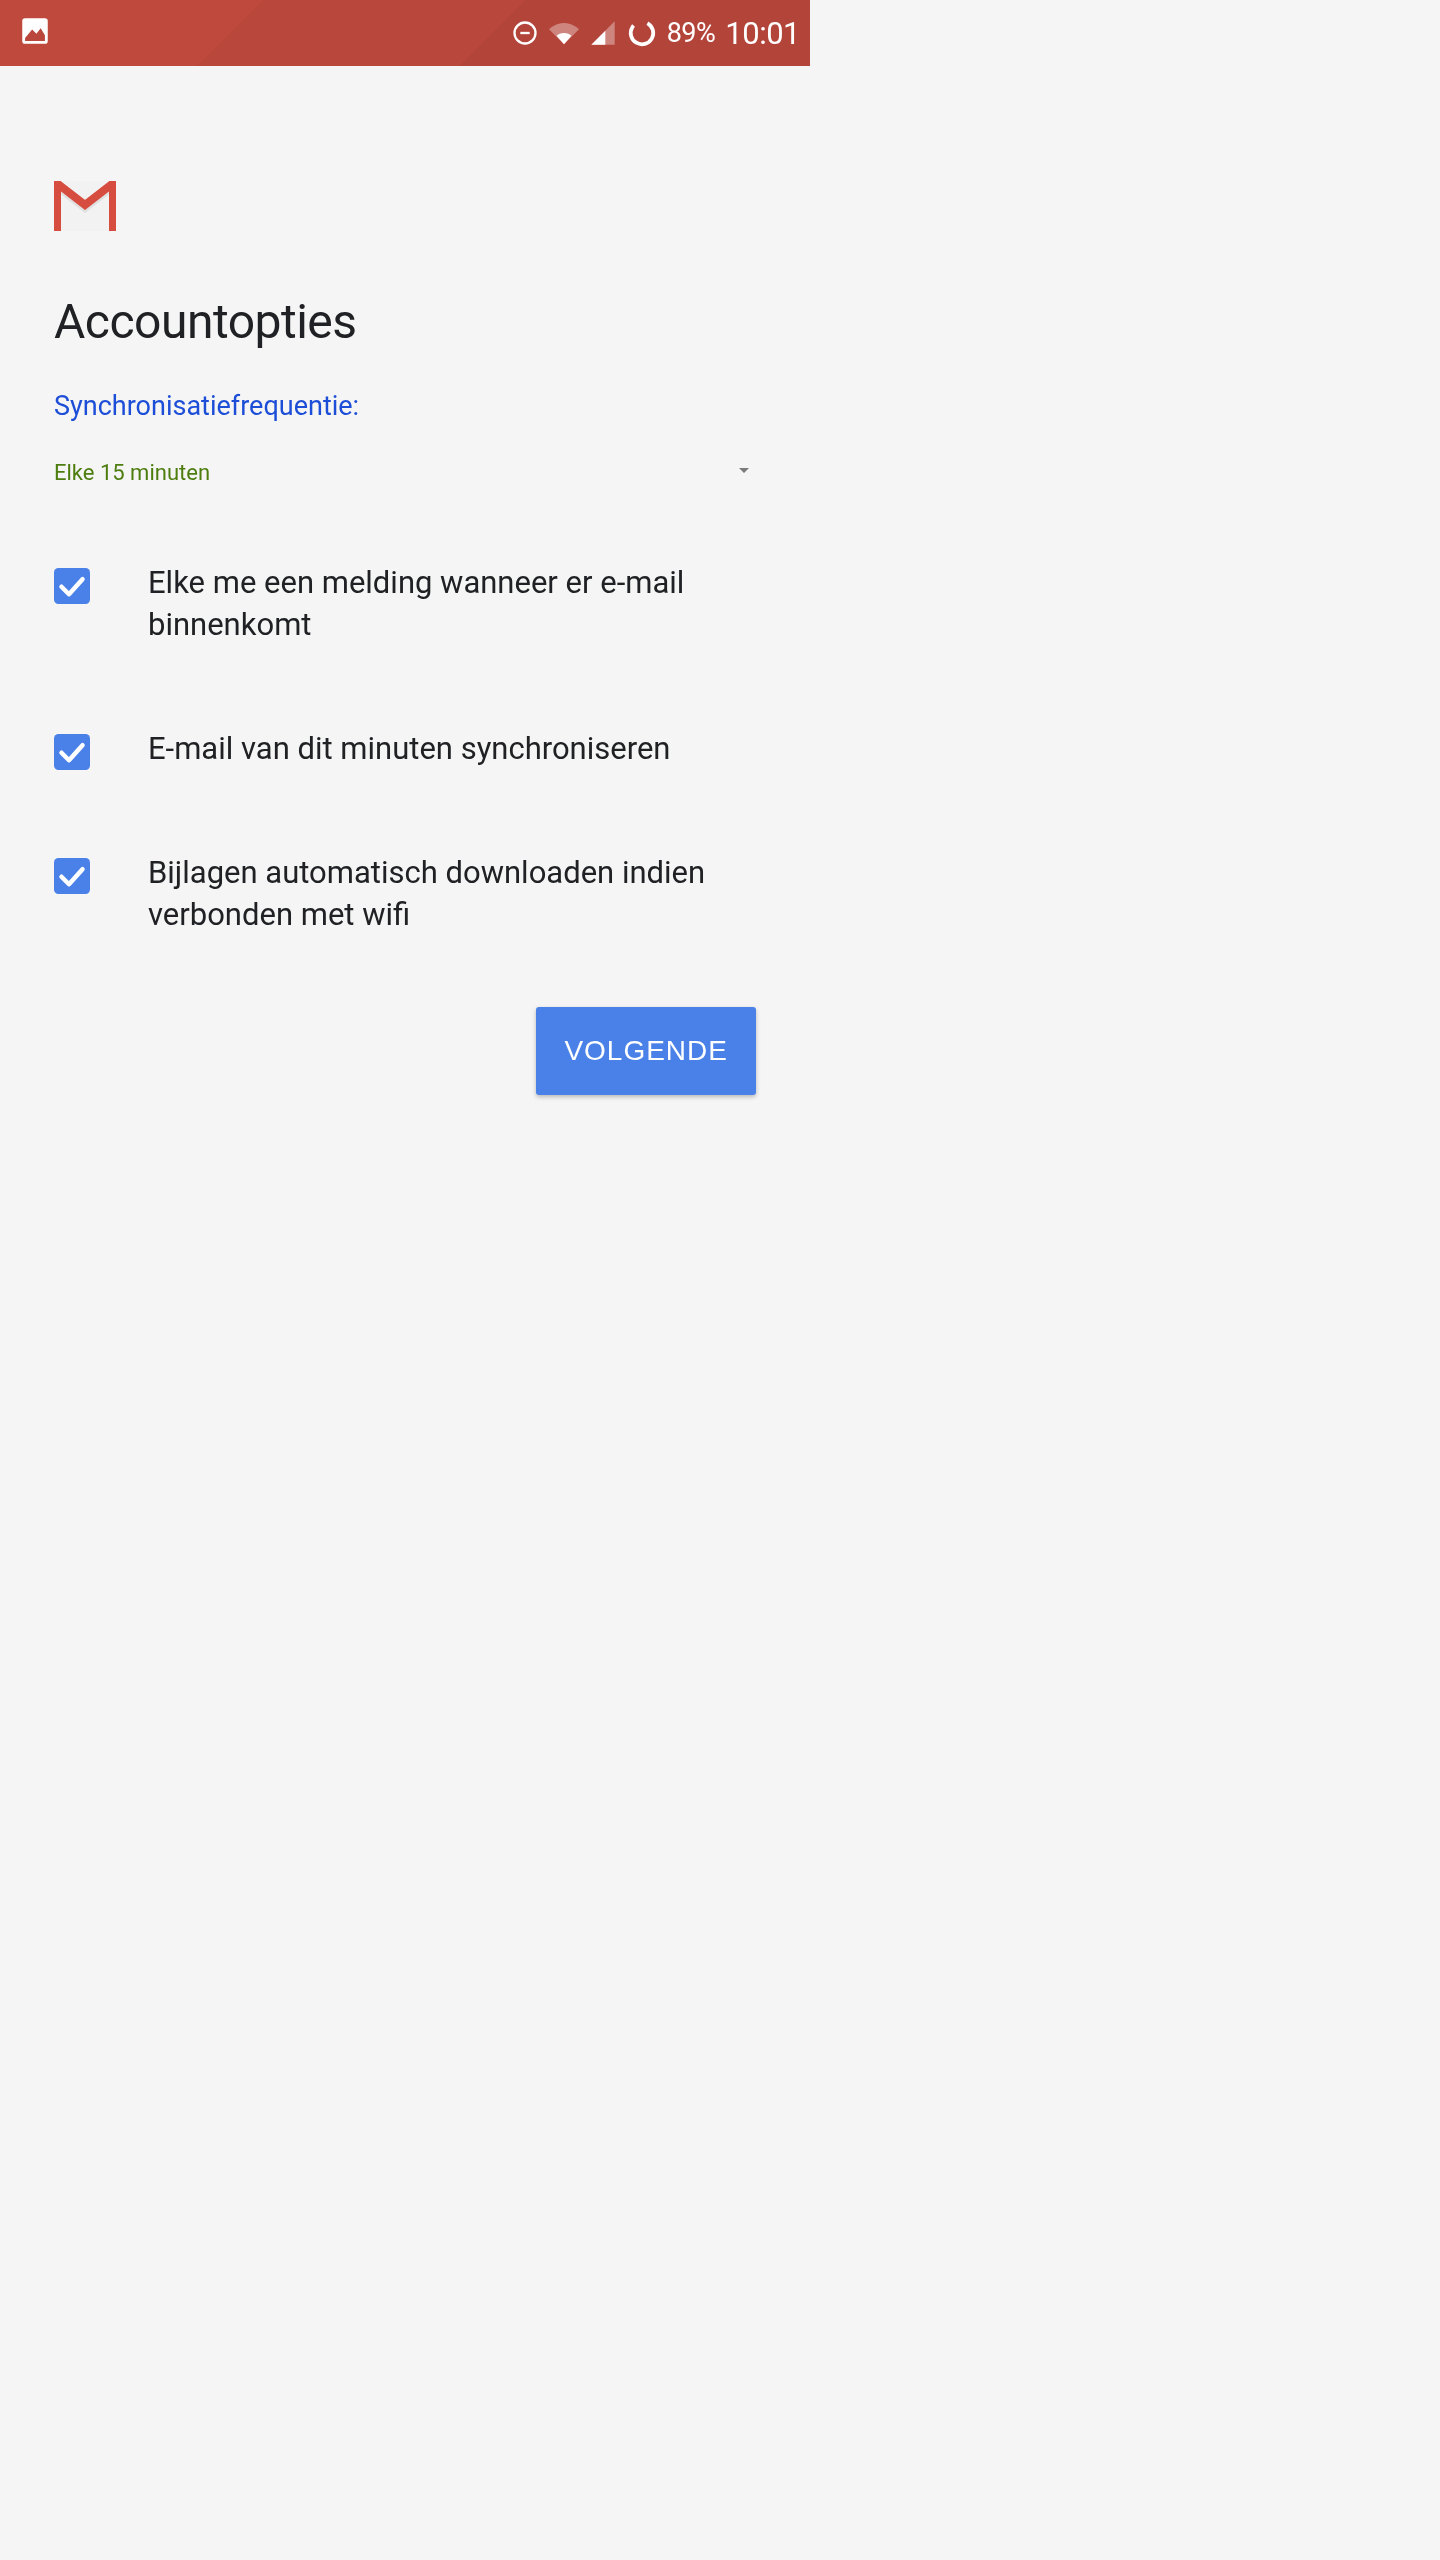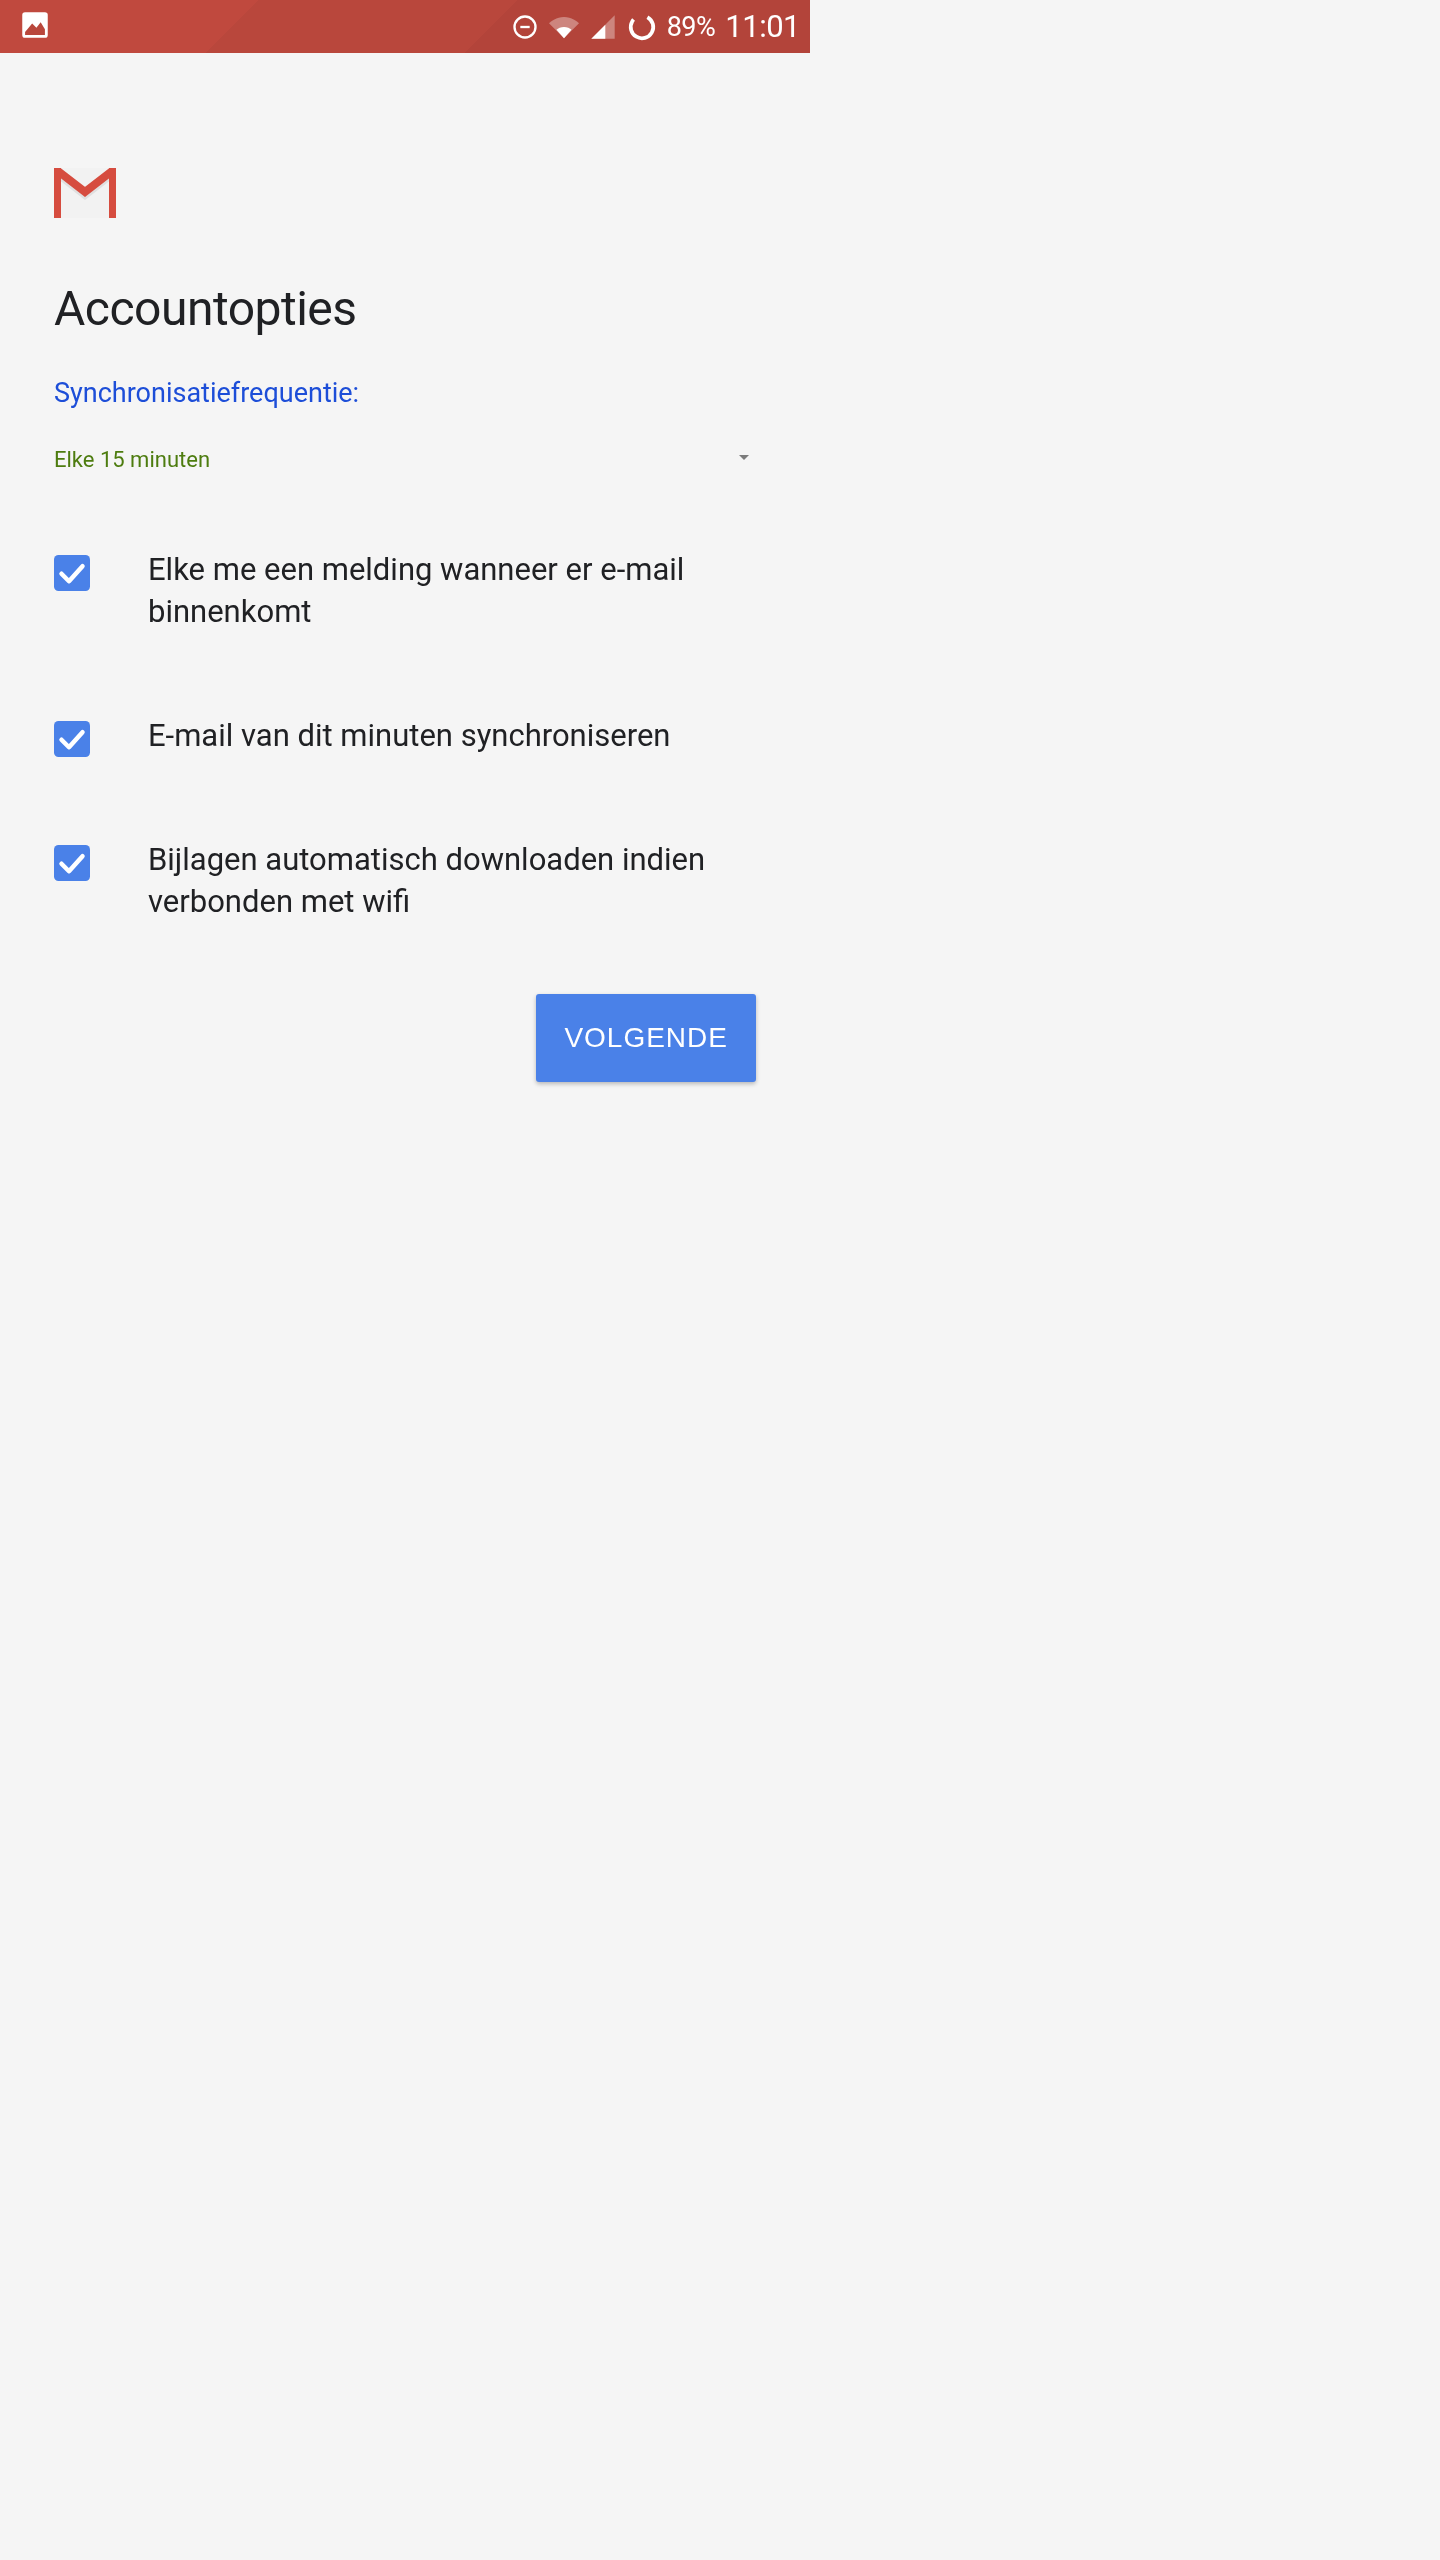--- a/index.html
+++ b/index.html
@@ -1,18 +1,18 @@
 <!DOCTYPE html>
 <html><head>
 <meta charset="utf-8">
 <style>
   * { box-sizing: border-box; margin: 0; padding: 0; }
   html, body { width: 810px; height: 1440px; font-family: Roboto, "Helvetica Neue", Arial, sans-serif; background: #f5f5f5; overflow: hidden; }
   .status-bar {
-    height: 53px;
+    height: 66px;
     background: linear-gradient(135deg, #c0493e 0%, #c0493e 30%, #b9473c 30%, #b9473c 60%, #b3443a 60%, #b3443a 100%);
     display: flex; align-items: center; justify-content: space-between;
     padding: 0 10px 0 18px;
     color: #fff;
   }
   .status-left { display: flex; align-items: center; gap: 10px; }
   .status-right { display: flex; align-items: center; gap: 10px; }
   .status-right svg { display: block; }
   .battery-pct { font-size: 27px; font-weight: 400; letter-spacing: -0.5px; }
   .clock { font-size: 31px; font-weight: 400; letter-spacing: -0.5px; }
@@ -69,21 +69,21 @@
           <path d="M2 22 L22 22 L22 2 Z" fill="rgba(255,255,255,0.35)"></path>
           <path d="M2 22 L14 22 L14 10 Z" fill="#fff"></path>
         </svg>
     </span>
     <span>
       <svg width="30" height="30" viewBox="0 0 24 24">
           <circle cx="12" cy="12" r="9" fill="none" stroke="#fff" stroke-width="3" stroke-dasharray="44 12" transform="rotate(-60 12 12)"></circle>
         </svg>
     </span>
     <span class="battery-pct">89%</span>
-    <span class="clock">11:01</span>
+    <span class="clock">10:01</span>
   </div>
 </div>
 
 <div class="content">
   <div class="gmail-icon">
     <svg width="62" height="50" viewBox="0 0 62 50">
       <rect x="0" y="0" width="62" height="50" fill="#f2f2f2"></rect>
       <path d="M0 0 L31 24 L62 0 V8 L31 32 L0 8 Z" fill="#e0e0e0"></path>
       <path d="M0 0 L31 24 L62 0" fill="none" stroke="#d64c3f" stroke-width="8" stroke-linecap="square"></path>
       <rect x="0" y="0" width="7" height="50" fill="#d64c3f"></rect>

